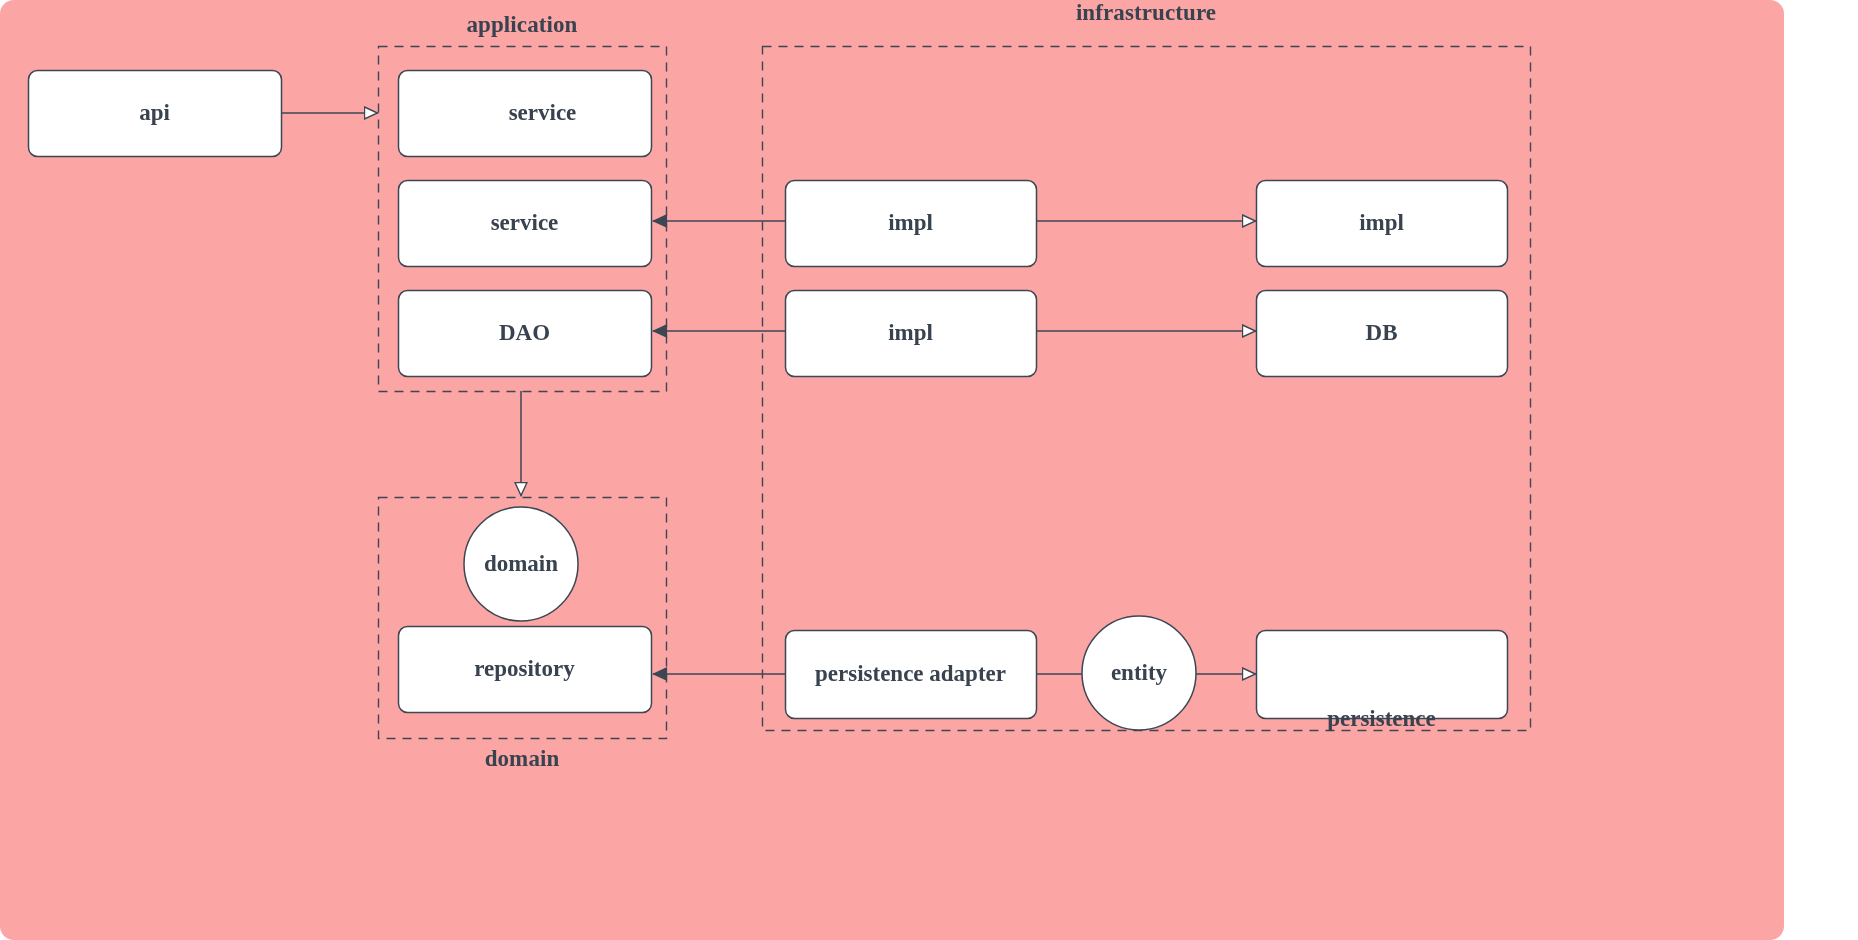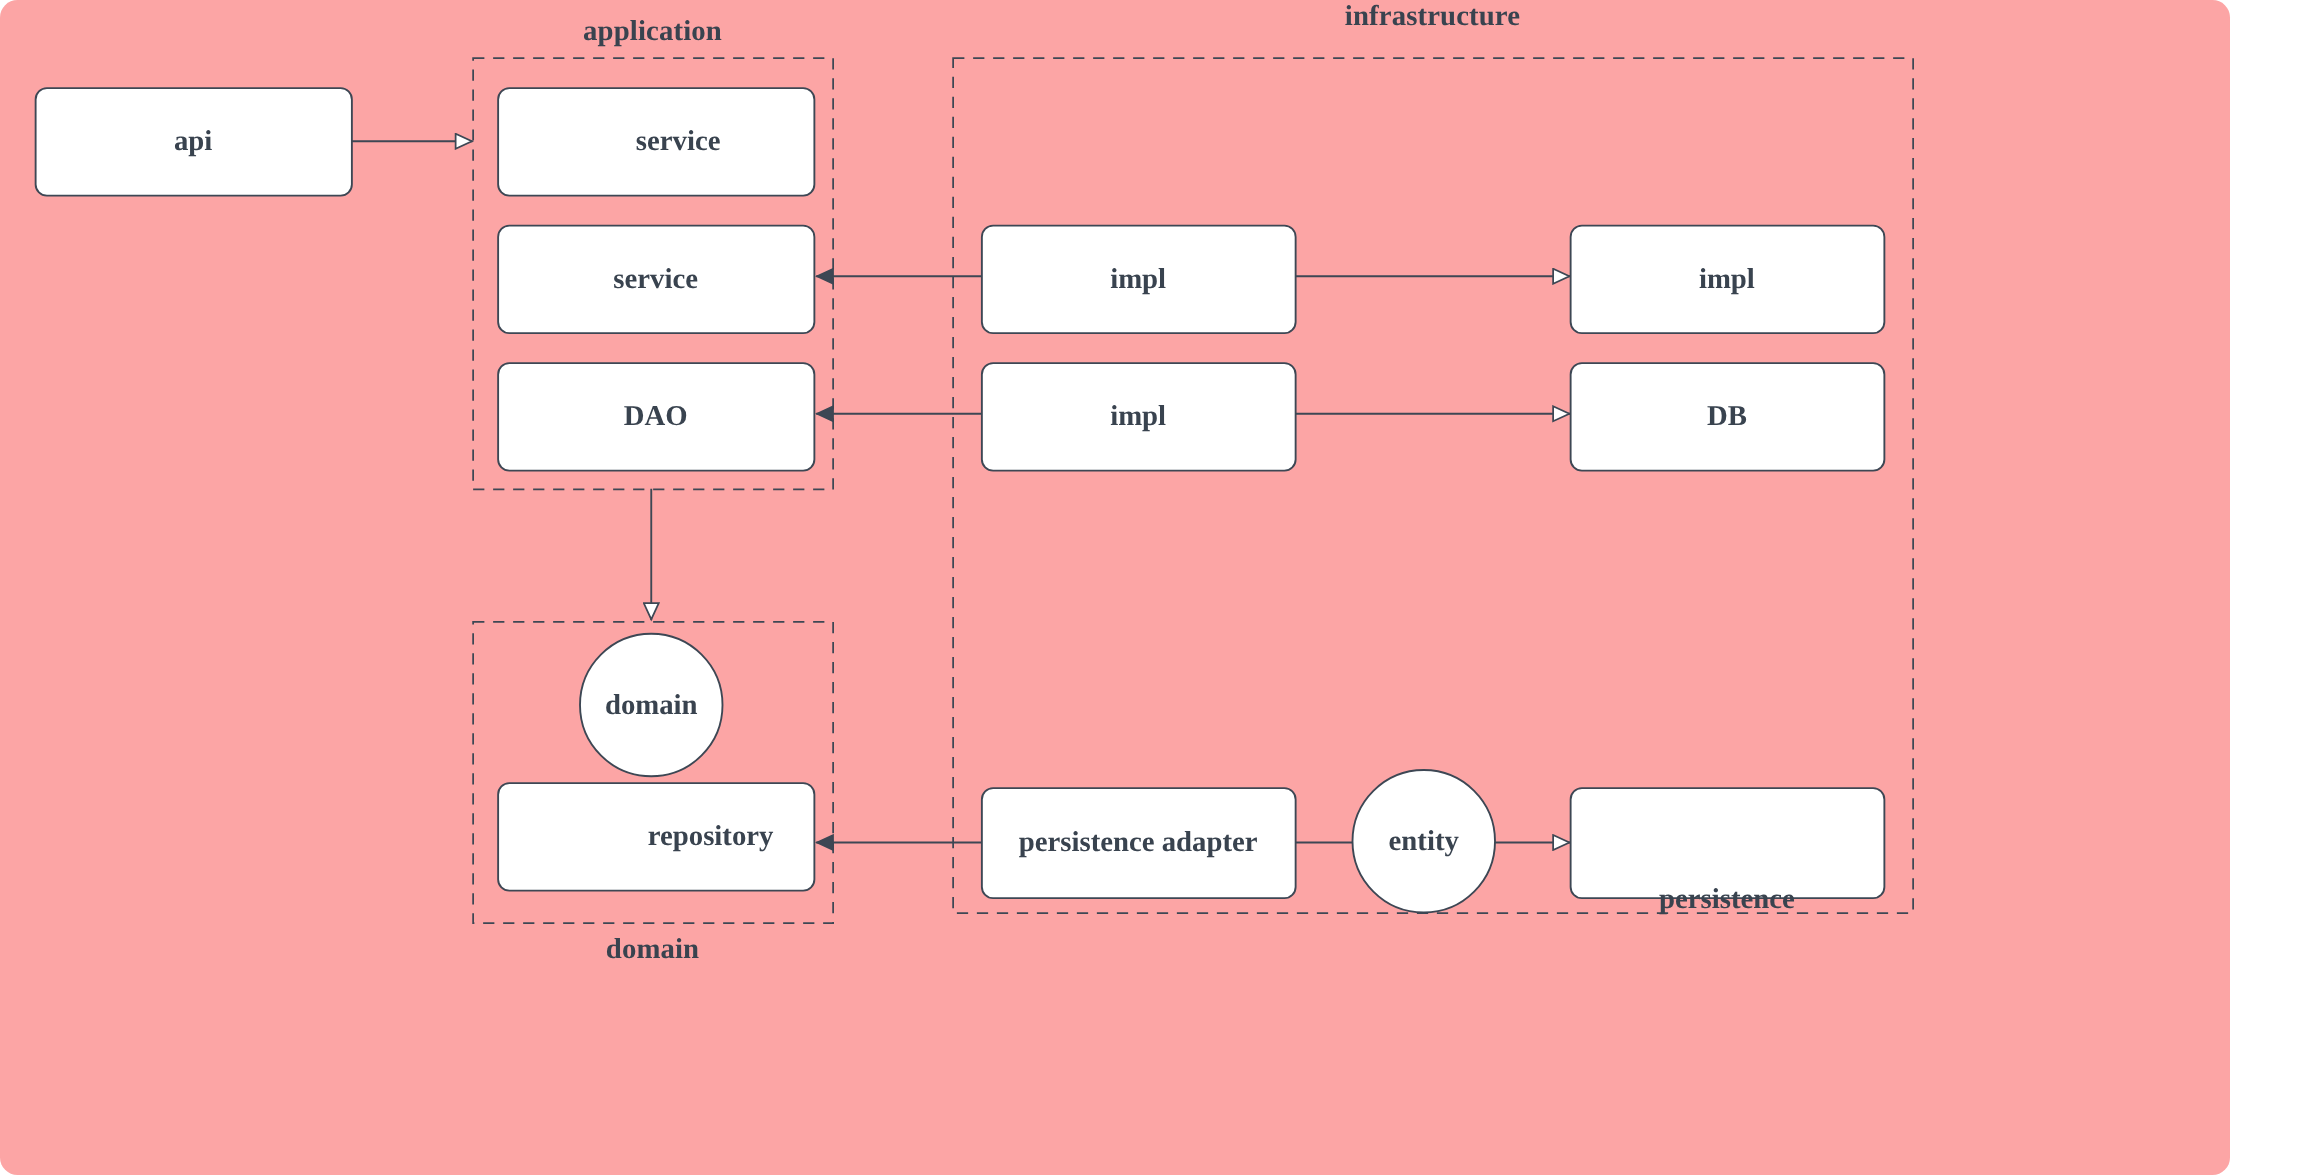--- a/index.html
+++ b/index.html
@@ -114,21 +114,21 @@
       <div class="node-label" style="left: 785px; top: 180px; width: 251px; height: 86px;">impl</div>
       <div class="hit" style="left: 785px; top: 180px; width: 251px; height: 86px; border-radius: 9px;"></div>
       <div class="node-label" style="left: 785px; top: 290px; width: 251px; height: 86px;">impl</div>
       <div class="hit" style="left: 785px; top: 290px; width: 251px; height: 86px; border-radius: 9px;"></div>
       <div class="node-label" style="left: 1256px; top: 180px; width: 251px; height: 86px;">impl</div>
       <div class="hit" style="left: 1256px; top: 180px; width: 251px; height: 86px; border-radius: 9px;"></div>
       <div class="node-label" style="left: 1256px; top: 290px; width: 251px; height: 86px;">DB</div>
       <div class="hit" style="left: 1256px; top: 290px; width: 251px; height: 86px; border-radius: 9px;"></div>
       <div class="node-label" style="left: 464px; top: 507px; width: 114px; height: 114px;">domain</div>
       <div class="hit" style="left: 464px; top: 507px; width: 114px; height: 114px; border-radius: 50%;"></div>
-      <div class="node-label" style="left: 398px; top: 626px; width: 253px; height: 86px; margin-left: 44px;">repository</div>
+      <div class="node-label" style="left: 398px; top: 626px; width: 253px; height: 86px;">repository</div>
       <div class="hit" style="left: 398px; top: 626px; width: 253px; height: 86px; border-radius: 9px;"></div>
       <div class="node-label" style="left: 785px; top: 630px; width: 251px; height: 88px;">persistence adapter</div>
       <div class="hit" style="left: 785px; top: 630px; width: 251px; height: 88px; border-radius: 9px;"></div>
       <div class="node-label" style="left: 1082px; top: 616px; width: 114px; height: 114px;">entity</div>
       <div class="hit" style="left: 1082px; top: 616px; width: 114px; height: 114px; border-radius: 50%;"></div>
       <div class="node-label" style="left: 1256px; top: 630px; width: 251px; height: 88px; margin-top: 45px;">persistence</div>
       <div class="hit" style="left: 1256px; top: 630px; width: 251px; height: 88px; border-radius: 9px;"></div>
     </div>
 </div>
 

